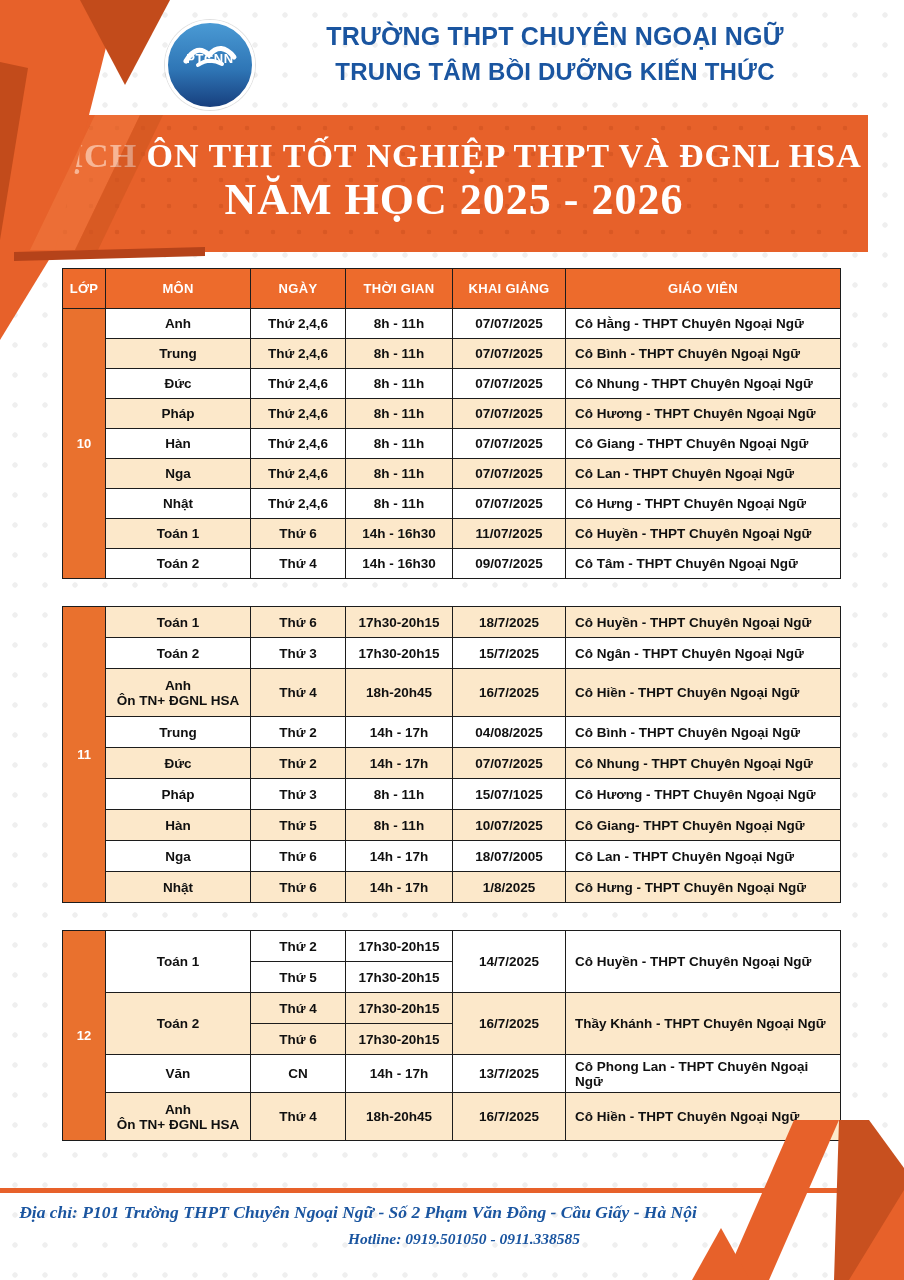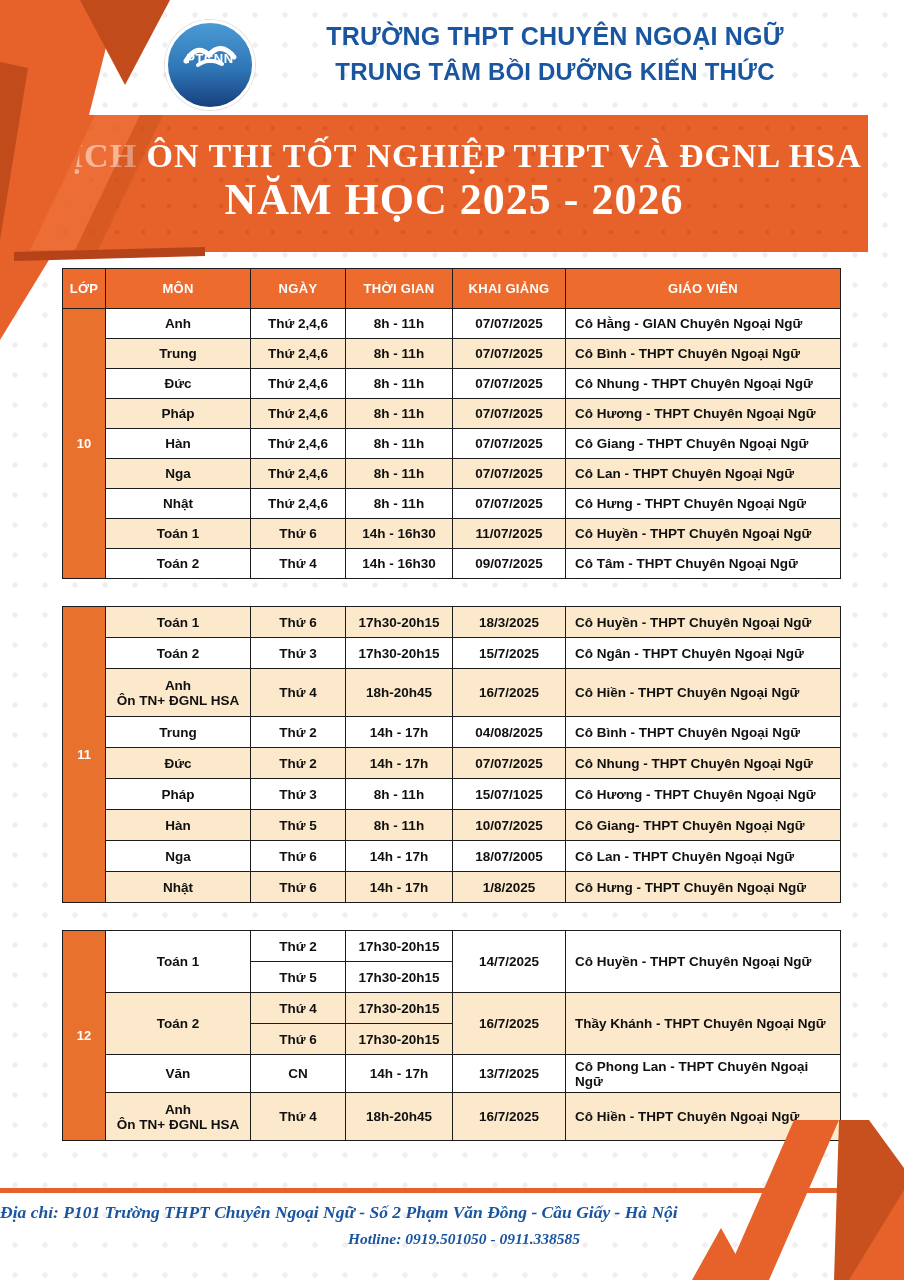--- a/index.html
+++ b/index.html
@@ -61,21 +61,21 @@
   table.sched td.grade{background:#e9712e;color:#fff;font-size:13px;}
   table.sched td.teacher{text-align:left;padding-left:9px;}
   table.grade-10 tr{height:30px;}
   table.grade-11 tr{height:31px;}
   table.grade-12 tr{height:31px;}
   tr.tall{height:48px !important;}
   tr.mid{height:38px !important;}
   
   .footer-line{position:absolute;left:0;top:1188px;width:904px;height:5px;background:#e7612a;z-index:2;}
   .footer-address{
-    position:absolute;left:0;top:1202px;width:716px;z-index:5;
+    position:absolute;left:0;top:1202px;width:716px;text-align:center;z-index:5;
     color:#1a55a0;font-family:"Liberation Serif", serif;font-style:italic;font-weight:bold;font-size:17.5px;
   }
   .footer-hotline{
     position:absolute;left:0;top:1230px;width:904px;text-align:center;z-index:5;
     color:#1a55a0;font-family:"Liberation Serif", serif;font-style:italic;font-weight:bold;font-size:15.5px;padding-left:12px;
   }
   
   .decor-tl{position:absolute;left:0;top:0;z-index:3;pointer-events:none;}
   .decor-br{position:absolute;right:0;bottom:0;z-index:4;pointer-events:none;}
 </style>
@@ -134,21 +134,21 @@
             <th>GIÁO VIÊN</th>
           </tr>
           <tr>
             <td class="grade" rowspan="9">10</td>
             <td class="subject">
               <div>Anh</div>
             </td>
             <td class="day">Thứ 2,4,6</td>
             <td class="time">8h - 11h</td>
             <td class="start">07/07/2025</td>
-            <td class="teacher">Cô Hằng - GIAN Chuyên Ngoại Ngữ</td>
+            <td class="teacher">Cô Hằng - THPT Chuyên Ngoại Ngữ</td>
           </tr>
           <tr>
             <td class="subject shade">
               <div>Trung</div>
             </td>
             <td class="day shade">Thứ 2,4,6</td>
             <td class="time shade">8h - 11h</td>
             <td class="start shade">07/07/2025</td>
             <td class="teacher shade">Cô Bình - THPT Chuyên Ngoại Ngữ</td>
           </tr>
@@ -227,21 +227,21 @@
           <col style="width: 275px;">
         </colgroup>
         <tbody>
           <tr>
             <td class="grade" rowspan="9">11</td>
             <td class="subject shade">
               <div>Toán 1</div>
             </td>
             <td class="day shade">Thứ 6</td>
             <td class="time shade">17h30-20h15</td>
-            <td class="start shade">18/3/2025</td>
+            <td class="start shade">18/7/2025</td>
             <td class="teacher shade">Cô Huyền - THPT Chuyên Ngoại Ngữ</td>
           </tr>
           <tr>
             <td class="subject">
               <div>Toán 2</div>
             </td>
             <td class="day">Thứ 3</td>
             <td class="time">17h30-20h15</td>
             <td class="start">15/7/2025</td>
             <td class="teacher">Cô Ngân - THPT Chuyên Ngoại Ngữ</td>

